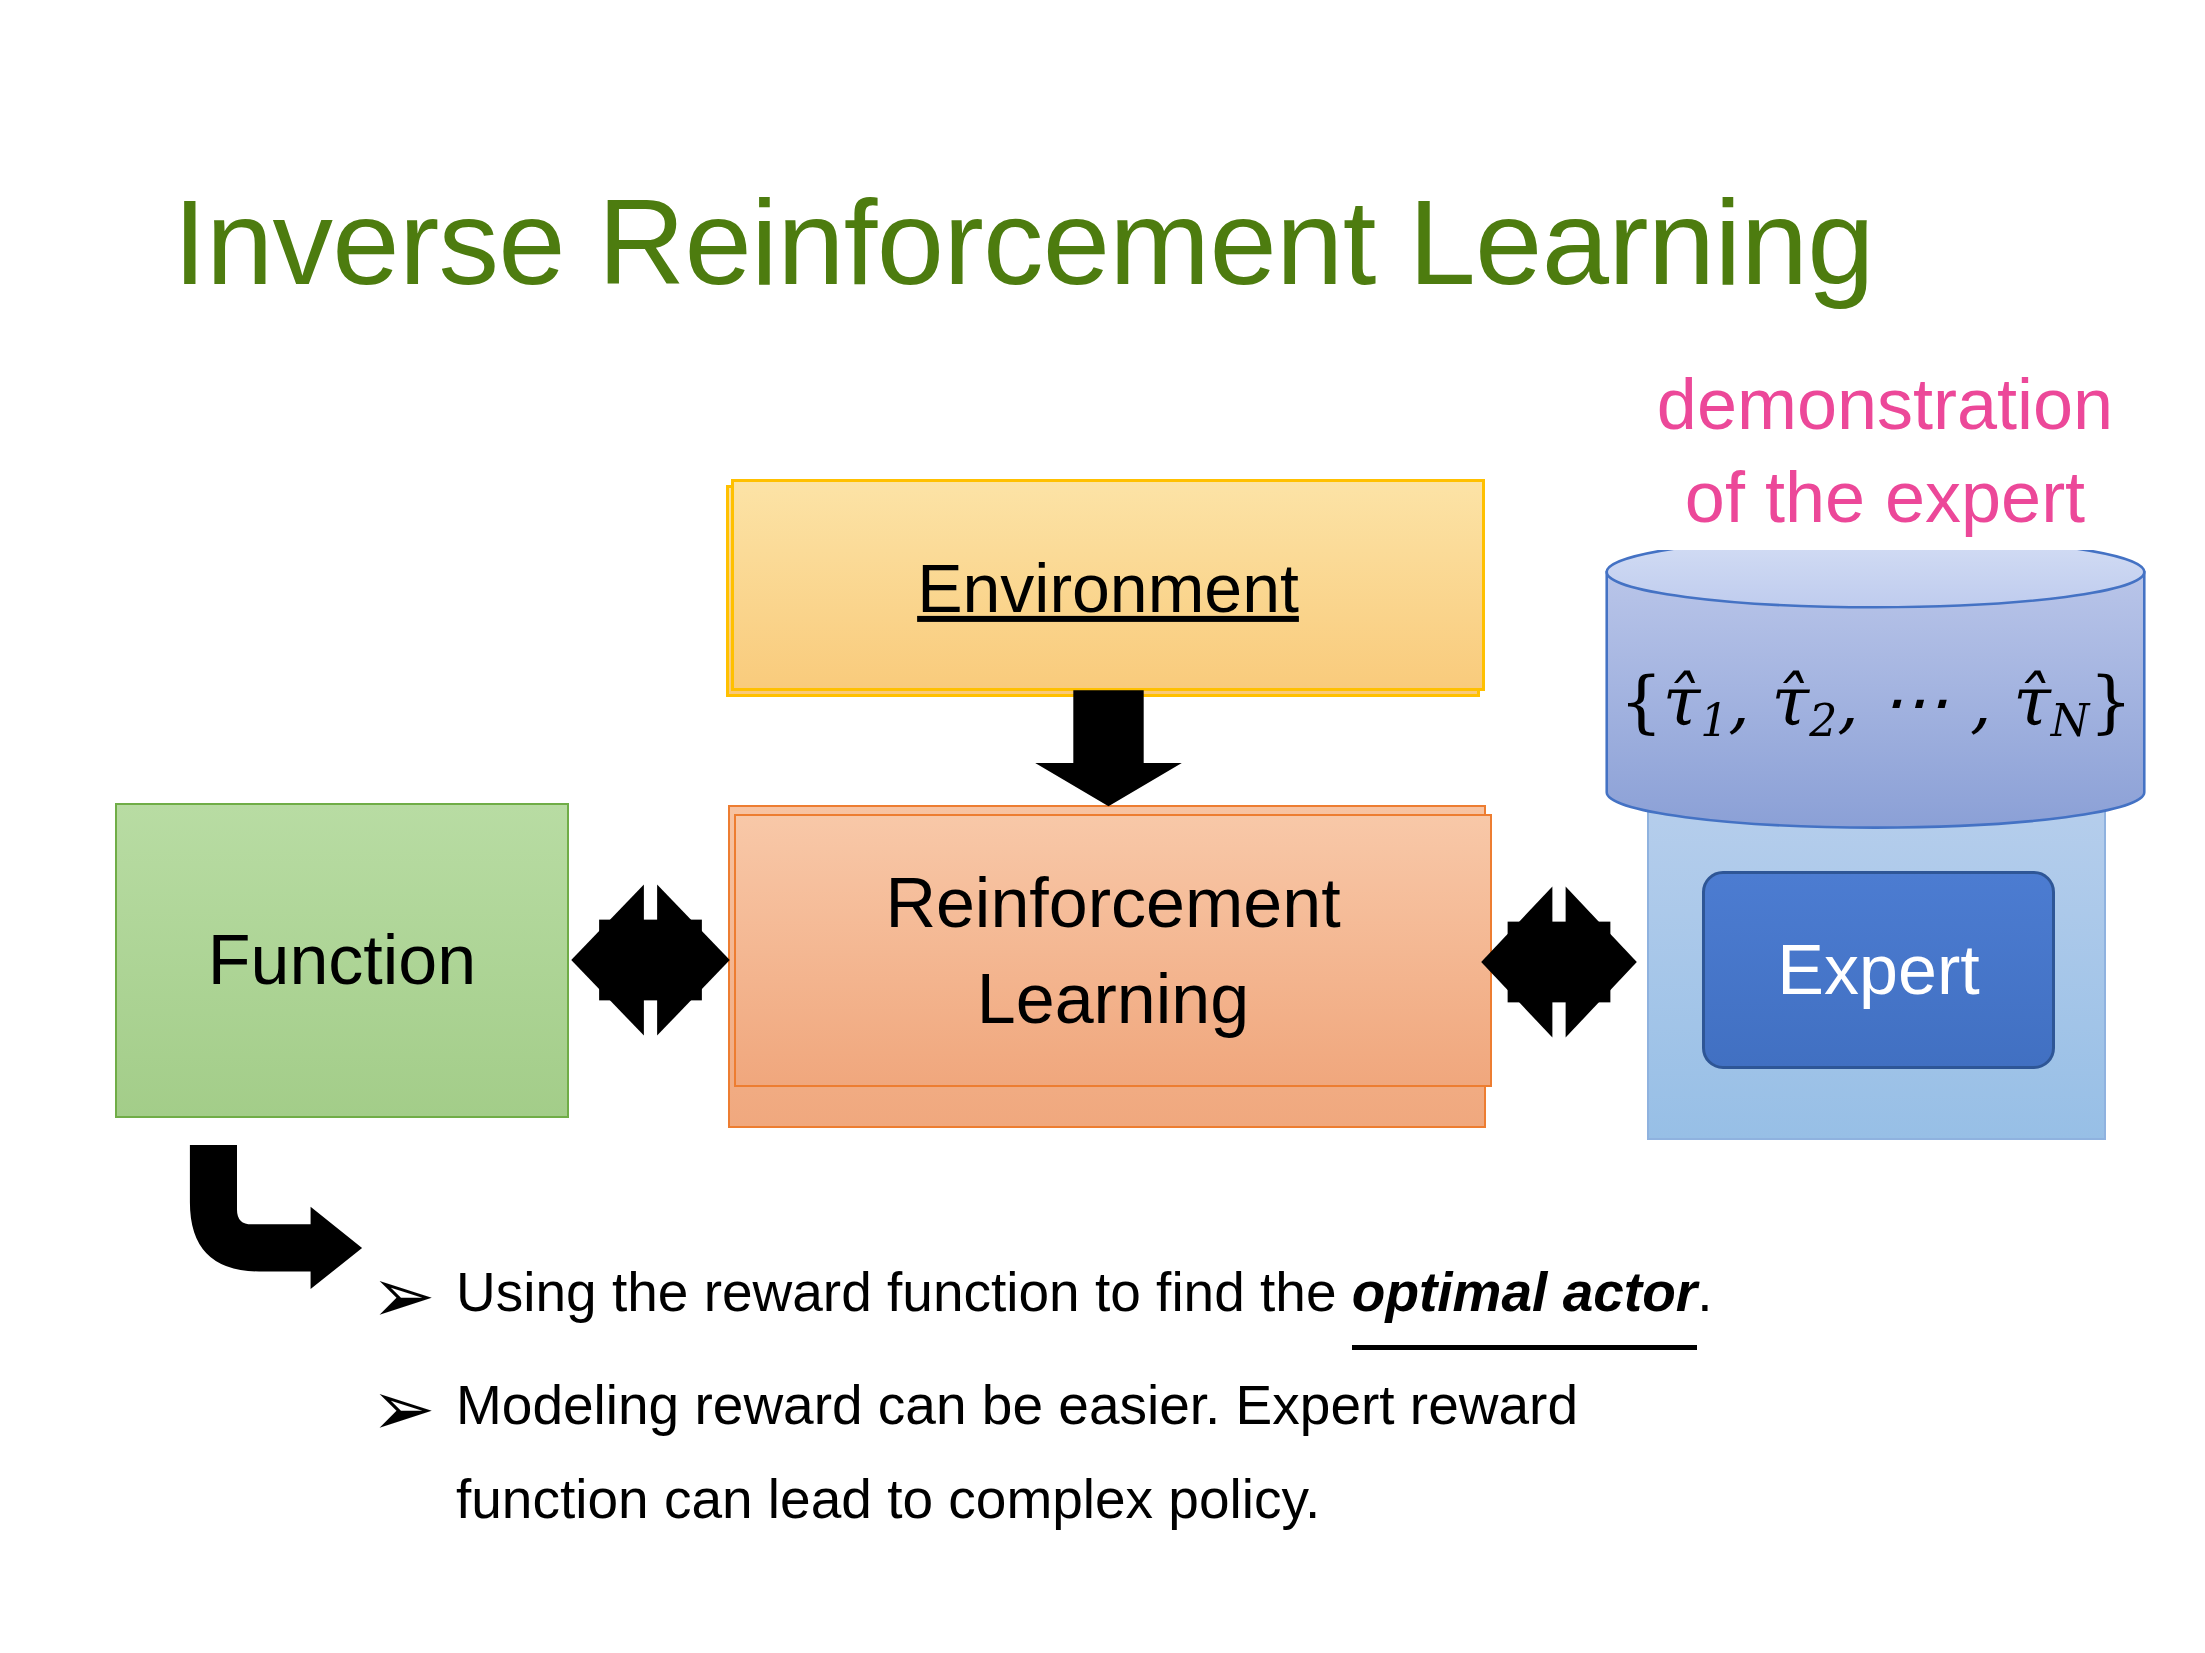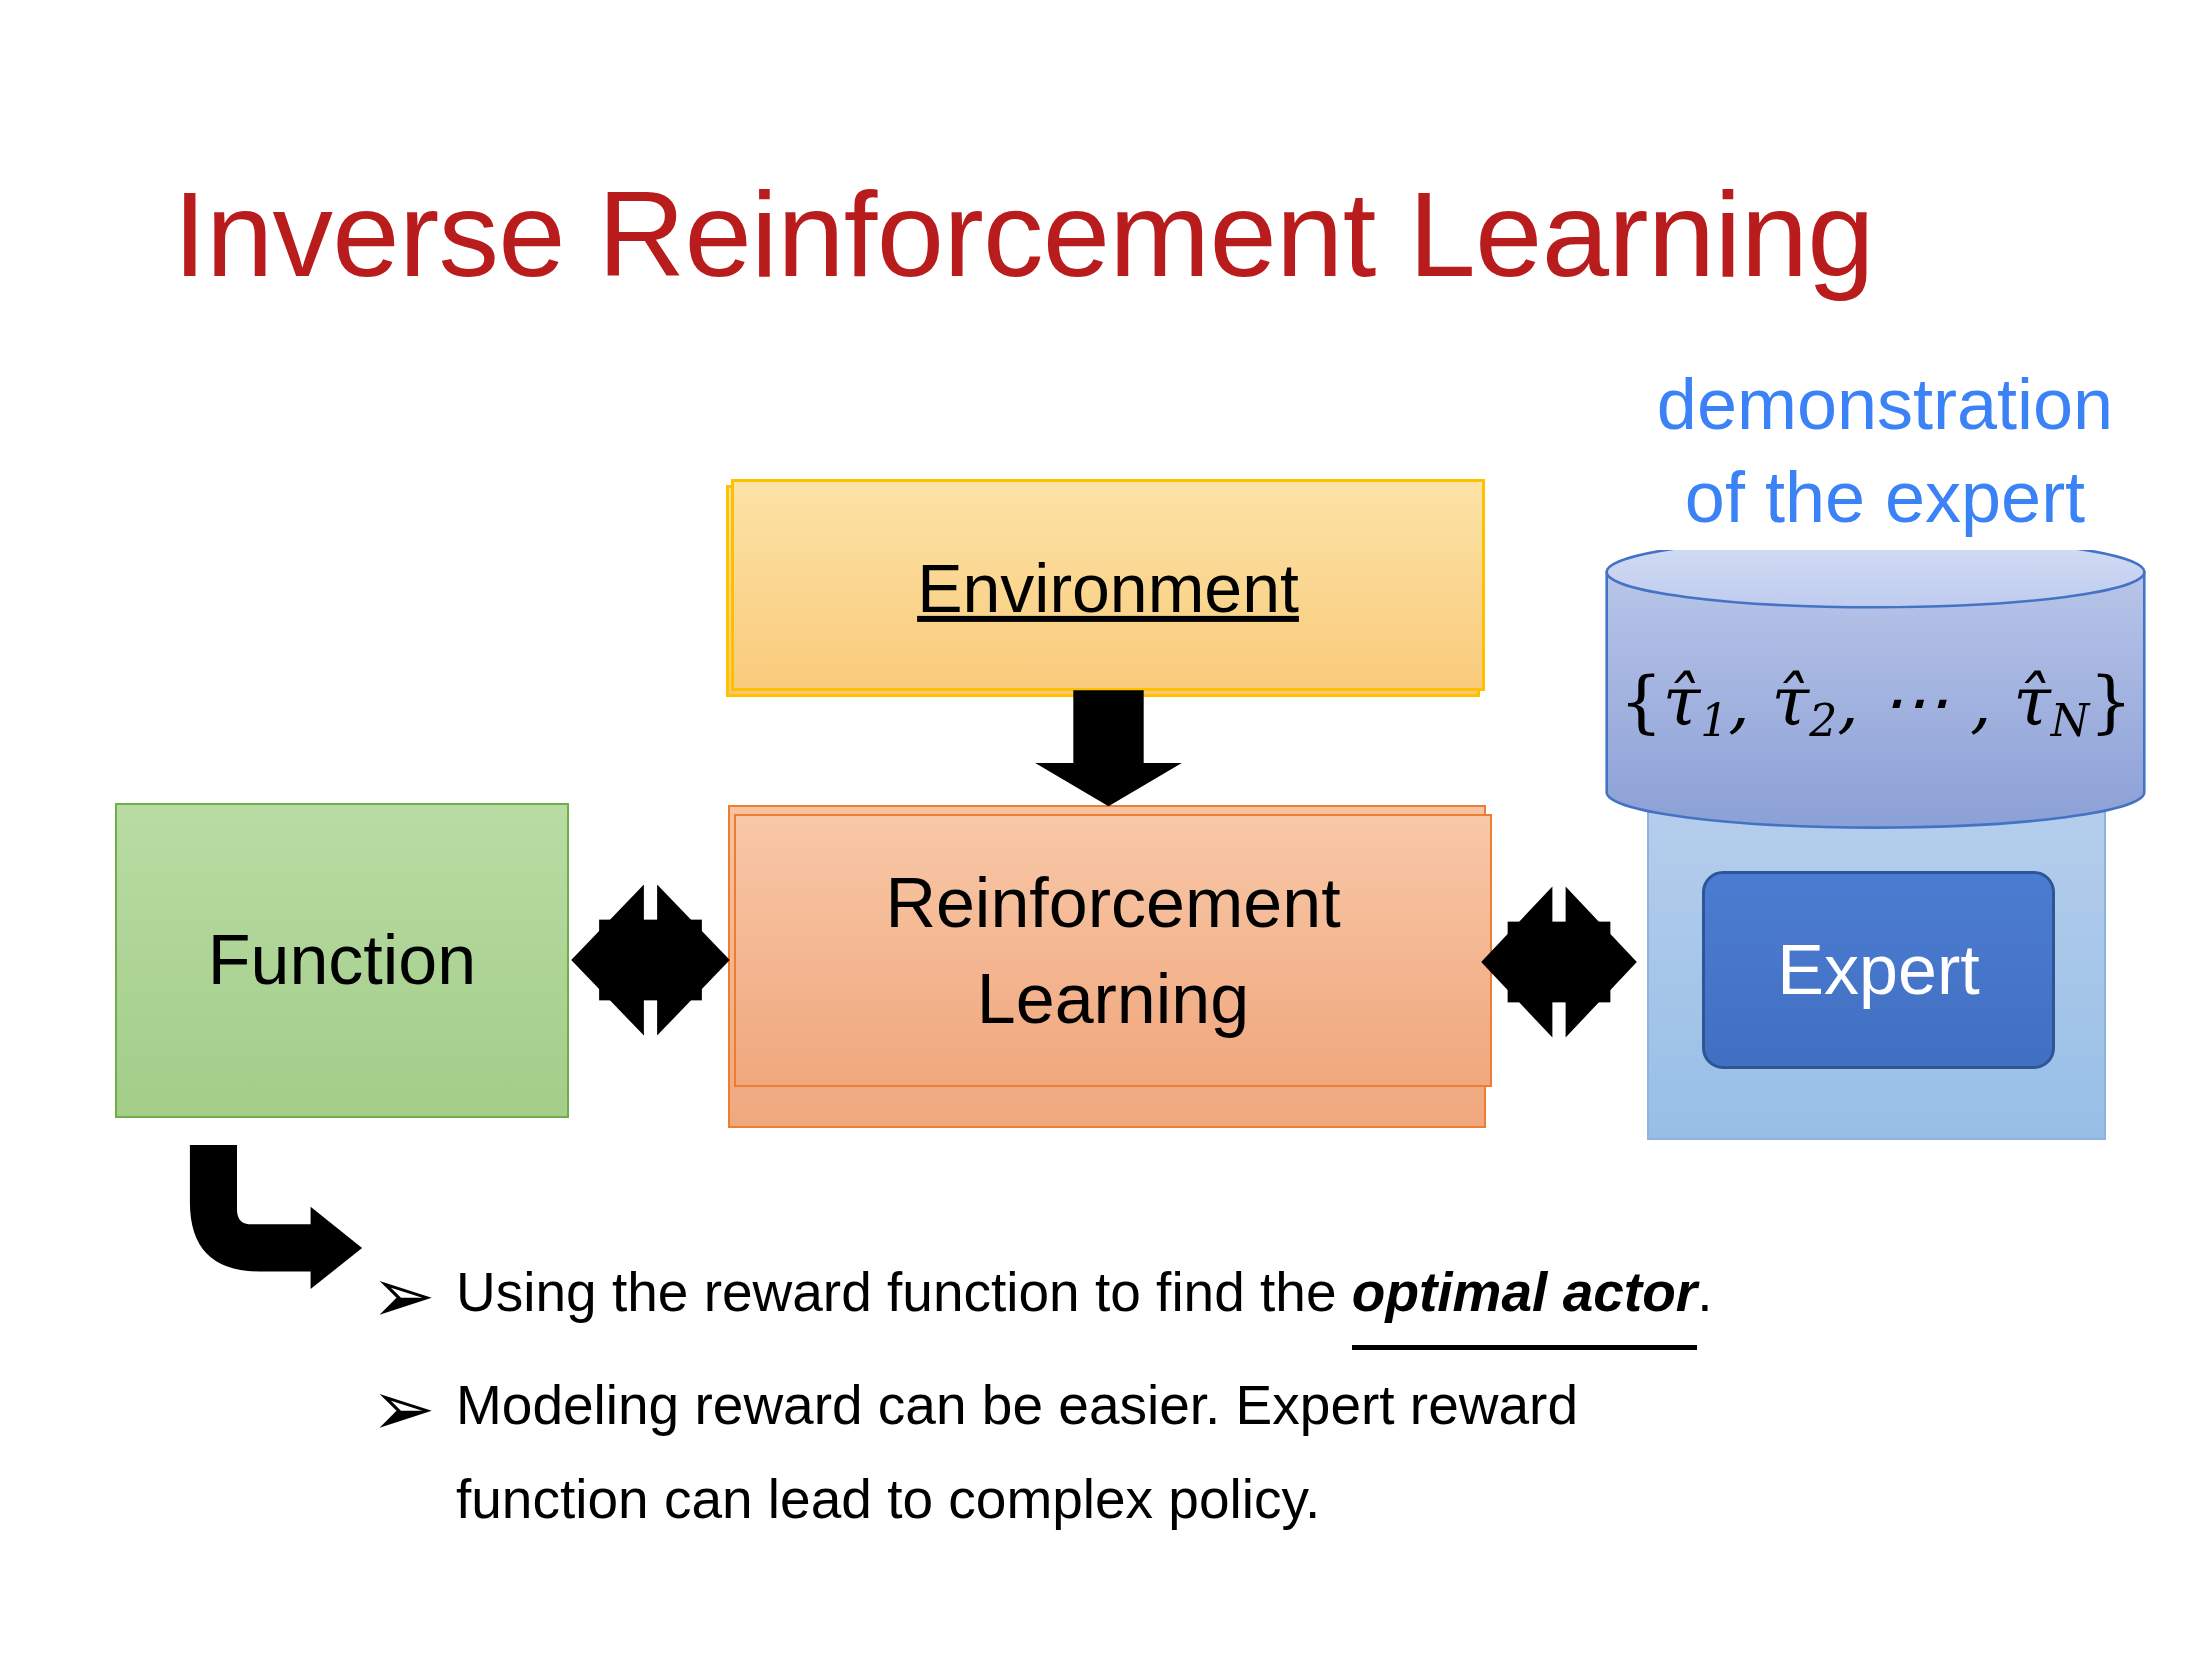--- a/index.html
+++ b/index.html
@@ -1,22 +1,22 @@
 <!DOCTYPE html>
 <html style="font-size:11.8px"><head>
 <meta charset="utf-8">
 <style>
   html,body{margin:0;padding:0;background:#ffffff;}
   .slide{position:relative;width:2205px;height:1654px;background:#ffffff;overflow:hidden;
          font-family:"Liberation Sans", sans-serif;color:#000;}
   .abs{position:absolute;}
 
-  .title{left:173px;top:161px;font-size:121px;line-height:147px;letter-spacing:-0.7px;color:#b91c1c;white-space:nowrap;}
+  .title{left:173px;top:169px;font-size:121px;line-height:147px;letter-spacing:-0.7px;color:#4d7c0f;white-space:nowrap;}
 
-  .demo-label{left:1580px;top:358px;width:610px;text-align:center;font-size:72px;line-height:93px;color:#3b82f6;}
+  .demo-label{left:1580px;top:358px;width:610px;text-align:center;font-size:72px;line-height:93px;color:#ec4899;}
 
   
   .dbox{box-sizing:border-box;display:flex;align-items:center;justify-content:center;
         text-align:center;}
   .dbox .lbl{font-size:70px;line-height:96px;color:#000;}
 
   .env-ghost{left:726px;top:485px;width:754px;height:212px;border:3.7px solid #FFC000;
              background:linear-gradient(180deg,#FBE09F,#F9C979);z-index:1;}
   .env-main{left:731px;top:479px;width:754px;height:212px;border:3.7px solid #FFC000;
             background:linear-gradient(180deg,#FCE3A6,#F9CB7C);z-index:2;text-decoration:underline;}

